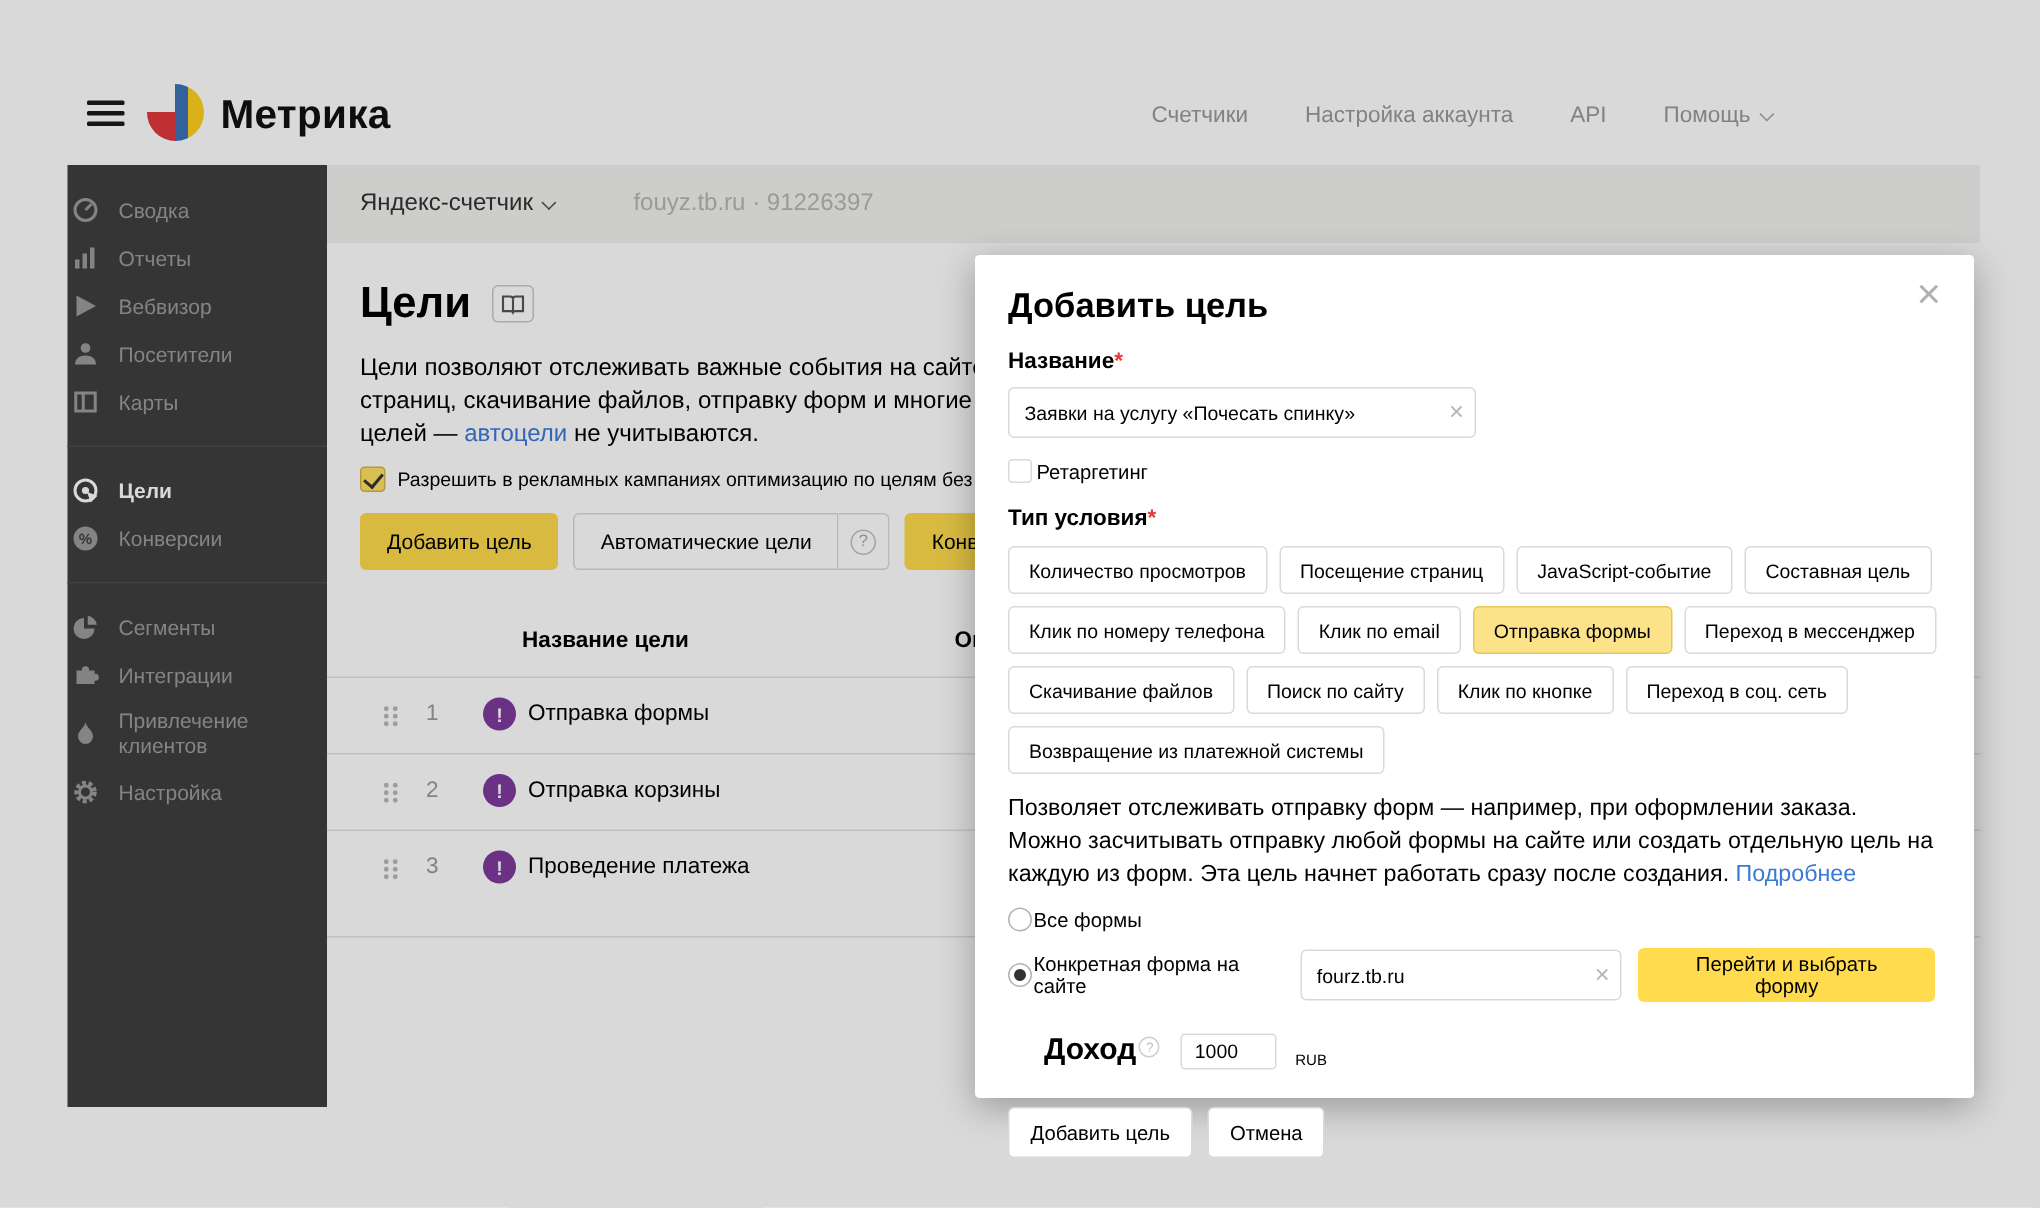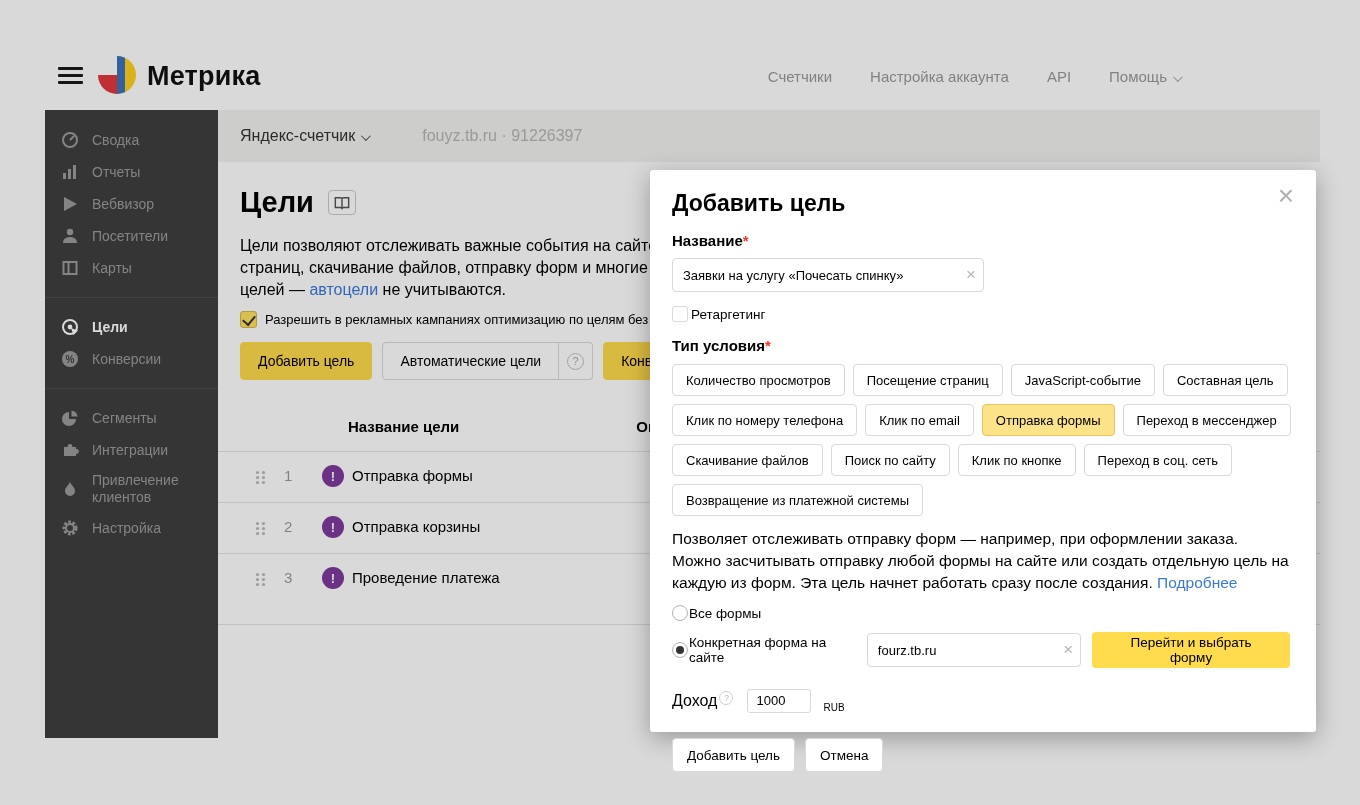--- a/index.html
+++ b/index.html
@@ -15,21 +15,21 @@
       linear-gradient(90deg, rgba(0,0,0,0) 0 50%, #3b73b9 50% 72%, #ffd21e 72% 100%),
       linear-gradient(180deg, #ffffff 0 50%, #e0393e 50% 100%);
   }
   .brand { position:absolute; left:147px; top:61px; font-size:27px; font-weight:bold; color:#111; letter-spacing:.2px; }
   .topnav { position:absolute; right:180px; top:68px; display:flex; gap:38px; align-items:center; font-size:15px; color:#999; }
   .topnav .nav-item { cursor:pointer; white-space:nowrap;text-align:center; }
   .chev { display:inline-block; width:7px; height:7px; border-right:1.5px solid #a8a8a8; border-bottom:1.5px solid #a8a8a8; transform:rotate(45deg) translateY(-2px); margin-left:6px; }
 
   
   .sidebar { position:absolute; left:45px; top:110px; width:173px; height:628px; background:#3f3f3f; padding-top:14px; }
-  .side-item { height:32px; display:flex; align-items:center; padding-left:16px; gap:13px; color:#9c9c9c; font-size:14px; cursor:pointer; }
+  .side-item { height:32px; display:flex; align-items:center; padding-left:3px; gap:13px; color:#9c9c9c; font-size:14px; cursor:pointer; }
   .side-item.two-line { height:46px; }
   .side-item.two-line .side-label { line-height:17px; width:96px; }
   .side-item.active { color:#ffffff; font-weight:bold; }
   .side-item svg { flex:0 0 18px; }
   .side-div { border-top:1px solid #4e4e4e; margin:13px 0; }
 
   
   .crumb { position:absolute; left:218px; top:110px; width:1102px; height:52px; background:#f1f1ef; display:flex; align-items:center; }
   .crumb-counter { margin-left:22px; font-size:16px; color:#333; cursor:pointer; }
   .crumb-counter .chev { border-color:#555; }
@@ -84,21 +84,21 @@
   .chip { height:32px; display:inline-flex; align-items:center; padding:0 13px; font-size:13px; border:1px solid #d9d9d9; border-radius:4px; background:#fff; cursor:pointer; white-space:nowrap; color:#000; }
   .chip.selected { background:#fce38a; border-color:#e2c65f; }
   .m-desc { margin-top:12px; font-size:15.5px; line-height:22px; color:#000; }
   .radio-row { display:flex; align-items:center; gap:1px; margin-top:11px; font-size:13.5px; }
   .radio { width:16px; height:16px; border:1px solid #b3b3b3; border-radius:50%; position:relative; flex:0 0 16px; cursor:pointer; background:#fff; }
   .radio.on:after { content:""; position:absolute; left:3px; top:3px; width:8px; height:8px; border-radius:50%; background:#333; }
   .form-input-wrap { position:relative; width:216px; margin-left:2px; }
   .form-input { width:100%; height:34px; border:1px solid #d9d9d9; border-radius:4px; padding:0 26px 0 10px; font-size:13px; font-family:inherit; }
   .goto-btn { margin-left:10px; height:36px; padding:0 16px; background:#ffdb4d; border:none; border-radius:4px; font-size:13.5px; cursor:pointer; font-family:inherit; }
   .income-row { display:flex; align-items:center; margin-top:20px; }
-  .income-label { font-size:16px; font-weight:normal; }
+  .income-label { font-size:20px; font-weight:bold;margin-left:24px; }
   .income-help { width:14px; height:14px; border:1px solid #cfcfcf; border-radius:50%; color:#bdbdbd; font-size:9px; display:flex; align-items:center; justify-content:center; margin:-6px 0 0 2px; }
   .income-input { width:64px; height:24px; border:1px solid #d9d9d9; border-radius:3px; margin-left:14px; padding:0 8px; font-size:13px; font-family:inherit; }
   .income-cur { margin-left:12px; font-size:10px;margin-top:14px; }
   .m-footer { display:flex; gap:10px; margin-top:25px; }
   .m-btn { height:34px; padding:0 14px; background:#fff; border:1px solid #d9d9d9; border-radius:4px; font-size:13.5px; cursor:pointer; font-family:inherit; }
 </style>
 </head>
 <body>
 
 <div class="topbar">

